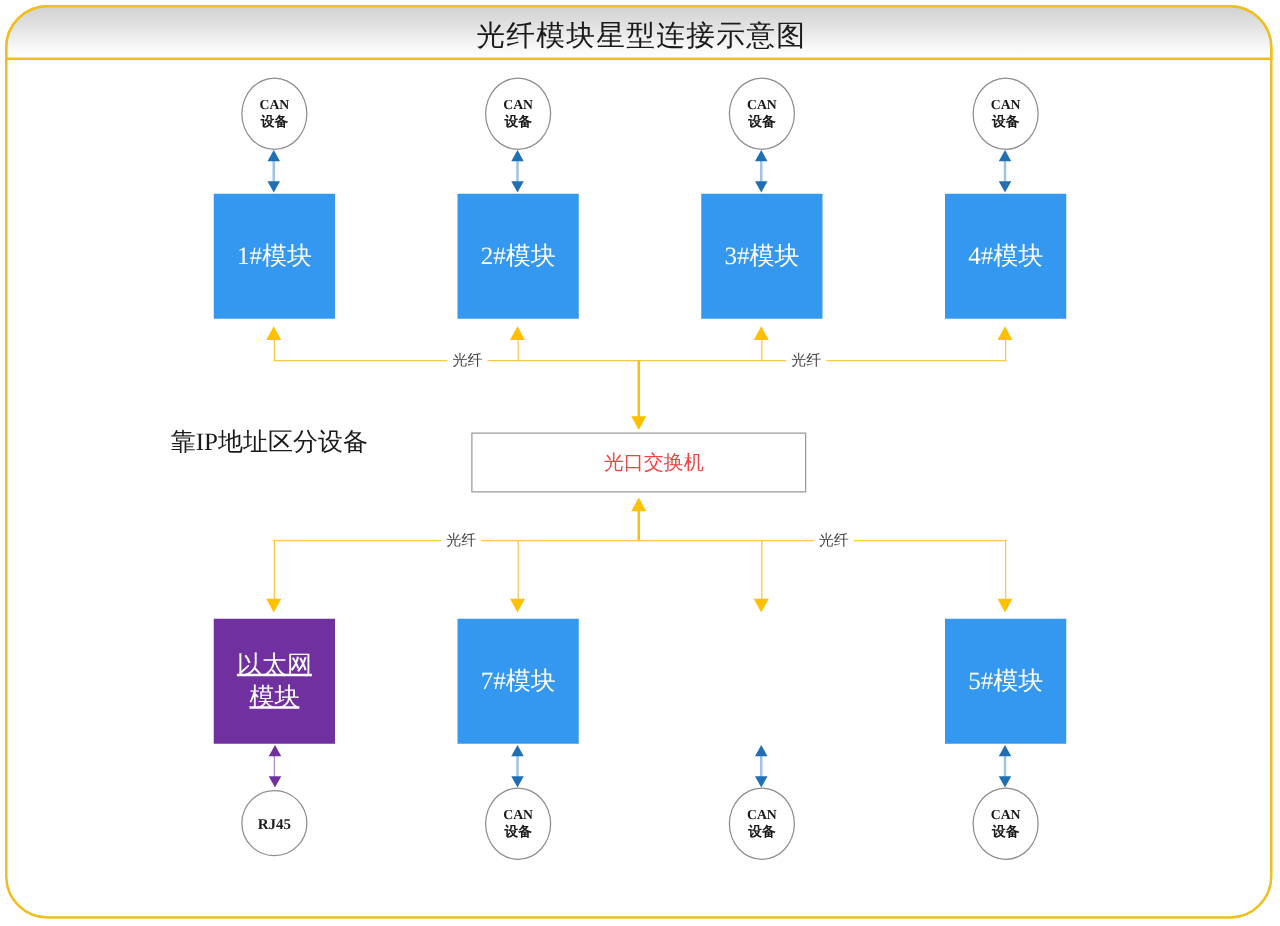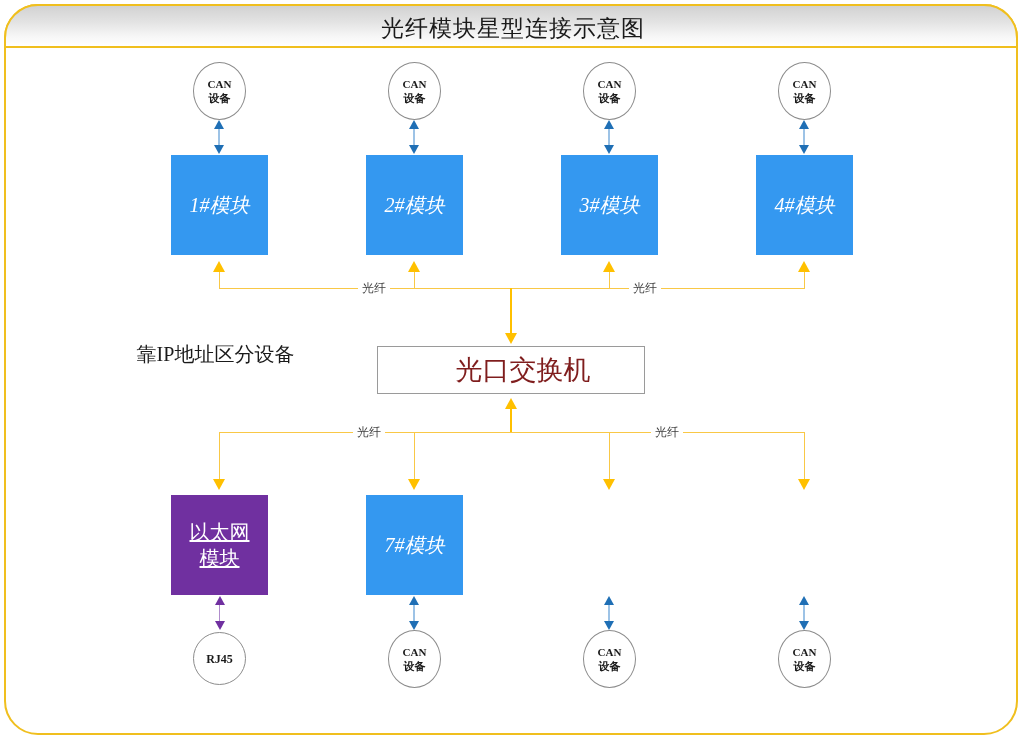--- a/index.html
+++ b/index.html
@@ -20,23 +20,23 @@
   }
   .header-title{
     position:absolute;left:0;top:0;width:1014px;height:44px;
     display:flex;align-items:center;justify-content:center;
     font-size:23px;color:#1a1a1a;letter-spacing:1px;
   }
 
   
   .node{position:absolute;box-sizing:border-box;display:flex;align-items:center;justify-content:center;text-align:center;}
 
-  .mod-box{background:#3498f0;color:#ffffff;font-size:20px;line-height:26px;font-style:italic;}
+  .mod-box{background:#3498f0;color:#ffffff;font-size:20px;line-height:26px;}
   .eth-box{background:#7030a0;color:#ffffff;font-size:20px;line-height:26px;}
-  .switch-box{background:#ffffff;border:1px solid #9a9a9a;color:#7f1d1d;font-size:27px;padding-left:24px;}
+  .switch-box{background:#ffffff;border:1px solid #9a9a9a;color:#ef4444;font-size:16px;padding-left:24px;}
   .ellipse{background:#ffffff;border:1px solid #8c8c8c;border-radius:50%;color:#1a1a1a;font-size:11px;line-height:14px;font-weight:bold;}
   .ellipse.rj{font-size:12px;}
 
   .note{position:absolute;color:#1a1a1a;font-size:20px;line-height:28px;text-align:center;}
 
   
   .fline{position:absolute;background:#f9c846;}
   .fline.h{height:1px;}
   .fline.v{width:1px;}
   .fline.trunk{width:2px;background:#ffc000;}
@@ -160,20 +160,23 @@
   <div class="flabel" style="left:353px;top:425px;">光纤</div>
   <div class="flabel" style="left:651px;top:425px;">光纤</div>
 
   <div class="node eth-box" style="left:171px;top:495px;width:97px;height:100px;flex-direction:column;text-decoration:underline;">
     <span>以太网</span>
     <span>模块</span>
   </div>
   <div class="node mod-box" style="left:366px;top:495px;width:97px;height:100px;align-items:center;">
     <span>7#模块</span>
   </div>
+  <div class="node mod-box" style="left:756px;top:495px;width:97px;height:100px;">
+    <span>5#模块</span>
+  </div>
 
   <div class="pline" style="left:219px;top:600px;height:28px;"></div>
   <div class="arrow up-purple" style="left:215px;top:596px;"></div>
   <div class="arrow down-purple" style="left:215px;top:621px;"></div>
 
   <div class="bline" style="left:413px;top:600px;height:28px;"></div>
   <div class="arrow up-blue" style="left:409px;top:596px;"></div>
   <div class="arrow down-blue" style="left:409px;top:621px;"></div>
 
   <div class="bline" style="left:608px;top:600px;height:28px;"></div>

